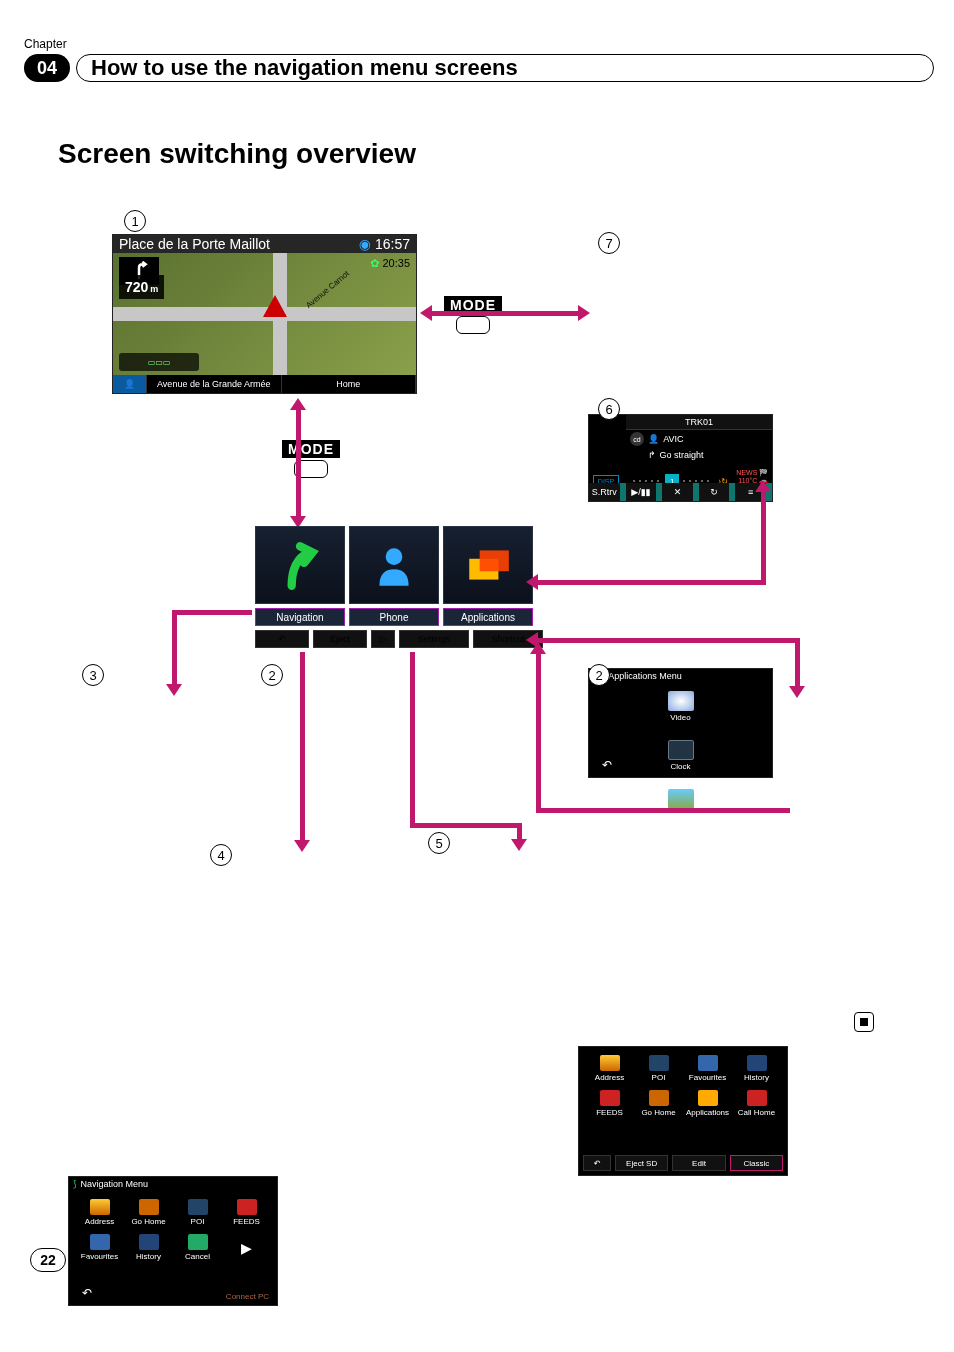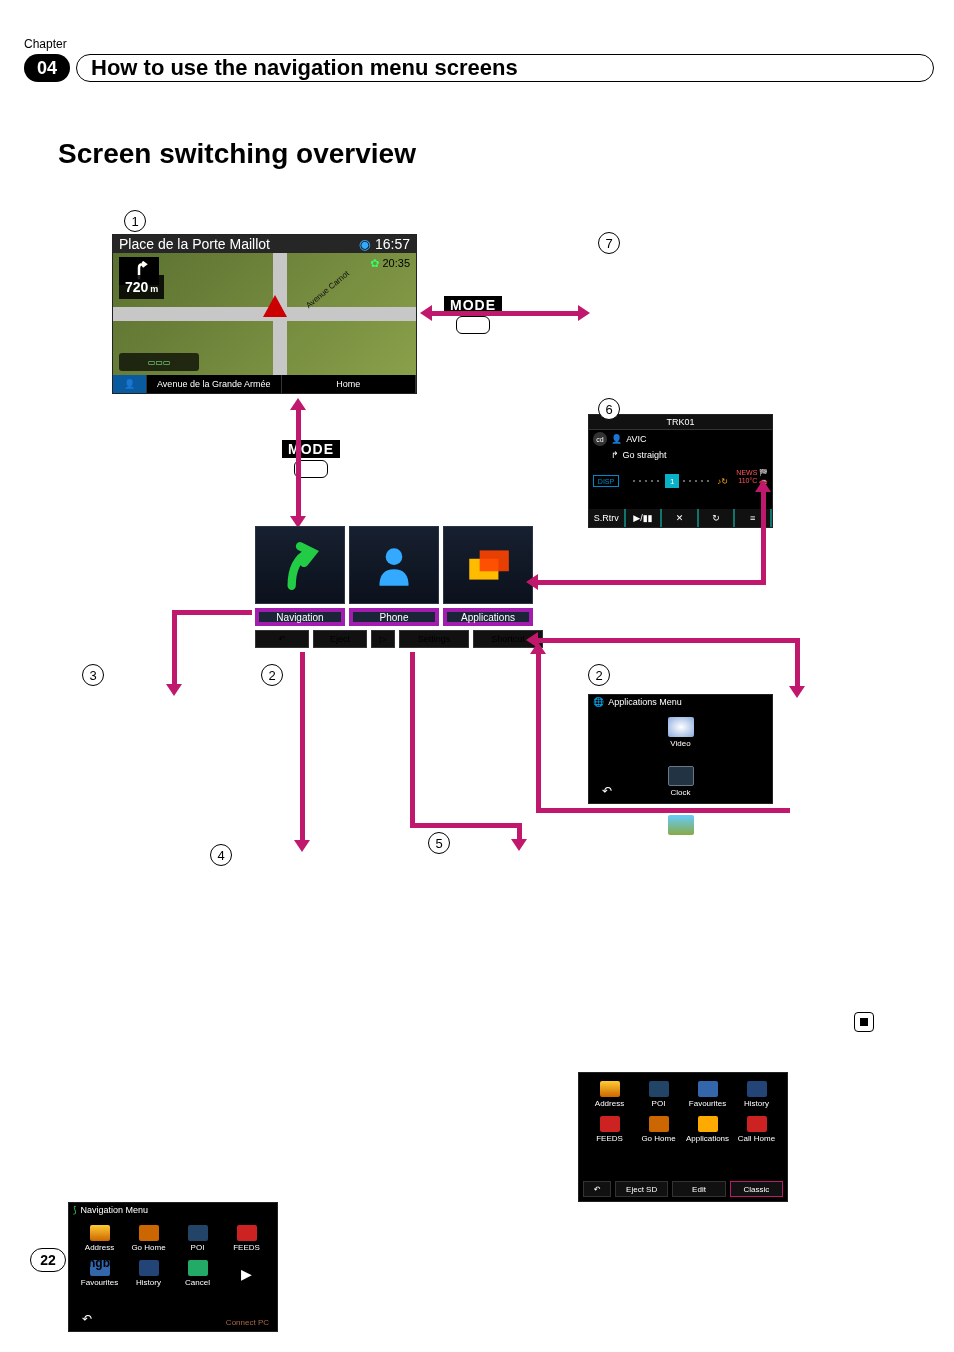--- a/index.html
+++ b/index.html
@@ -41,42 +41,42 @@
   .eco { position:absolute; left:6px; bottom:22px; width:80px; height:18px; background:rgba(0,0,0,.7); border-radius:3px; display:flex; align-items:center; justify-content:center; color:#8f8; font-size:8px; }
   .gps { color: #3af; }
   .eta { color: #3f6; }
 
   
   .mode-btn { display:flex; flex-direction:column; align-items:center; }
   .mode-btn .lbl { background:#000; color:#fff; font-size:14px; font-weight:bold; padding:1px 6px; letter-spacing:1px; }
   .mode-btn .shape { width:34px; height:18px; border:1.5px solid #000; border-radius:6px; margin-top:2px; }
 
   
-  .av { width: 185px; height: 114px; position: relative; }
+  .av { width: 185px; height: 88px; position: relative; padding-left: 37px; }
   .av-row { display:flex; align-items:center; gap:4px; padding:2px 4px; font-size:9px; }
   .av-icon { width:14px; height:14px; border-radius:50%; background:#333; display:flex; align-items:center; justify-content:center; font-size:7px; }
   .av-bot { position:absolute; bottom:0; left:0; right:0; height:18px; display:flex; }
-  .av-bot .b { flex:1; display:flex; align-items:center; justify-content:center; background:#111; border-right:2px solid #0f766e; font-size:9px; }
+  .av-bot .b { flex:1; display:flex; align-items:center; justify-content:center; background:#111; border-right:6px solid #0f766e; font-size:9px; }
   .disp { position:absolute; left:4px; top:60px; width:26px; height:12px; border:1px solid #08c; color:#08c; font-size:7px; display:flex; align-items:center; justify-content:center; }
   .bar { position:absolute; left:44px; top:56px; right:44px; height:20px; display:flex; align-items:center; justify-content:center; }
   .bar .dots { flex:1; height:2px; background:repeating-linear-gradient(90deg,#666 0 2px,transparent 2px 6px); }
   .bar .num { width:14px; height:14px; background:#08b0c8; color:#fff; font-size:8px; display:flex; align-items:center; justify-content:center; margin:0 4px; }
   .news { position:absolute; right:4px; top:54px; font-size:7px; text-align:right; line-height:1.2; }
 
   
   .apps { width: 185px; height: 110px; position: relative; }
   .apps-grid { display:flex; gap:18px; padding:8px 12px;flex-direction:column; }
   .apps .cell-icon { width:26px; height:20px; }
   .back { position:absolute; bottom:4px; left:6px; width:24px; height:16px; display:flex; align-items:center; justify-content:center; }
 
   
   .topmenu { width: 278px; }
   .tm-grid { display:grid; grid-template-columns: repeat(3, 1fr); gap:4px; }
   .tm-tile { width: 90px; height: 78px; background: linear-gradient(#172030,#0b111c); border:1px solid #2a3445; display:flex; align-items:center; justify-content:center; }
-  .tm-lbl { width:90px; height:18px; background:#1a2538; border:4px solid #a21caf; color:#fff; display:flex; align-items:center; justify-content:center; font-size:10px; }
+  .tm-lbl { width:90px; height:18px; background:#1a2538; border:1px solid #a21caf; color:#fff; display:flex; align-items:center; justify-content:center; font-size:10px; }
   .tm-bot { display:grid; grid-template-columns: 54px 54px 24px 70px 70px; gap:4px; margin-top:4px; }
   .tm-bot .b { height:18px; background:#111; border:1px solid #333; display:flex; align-items:center; justify-content:center; font-size:9px; }
 
   
   .smallscreen { width: 210px; position:relative; }
   .sm-grid { display:grid; gap:0; }
   .sm-grid .cell { padding:4px 0; }
   .navmenu { height:130px; } .navmenu .sm-grid { grid-template-columns: repeat(4,1fr); padding:4px 6px; }
   .shortcut { height:130px; } .shortcut .sm-grid { grid-template-columns: repeat(4,1fr); padding:4px 6px; }
   .shortcut-bot { position:absolute; bottom:4px; left:4px; right:4px; display:flex; gap:4px; }

